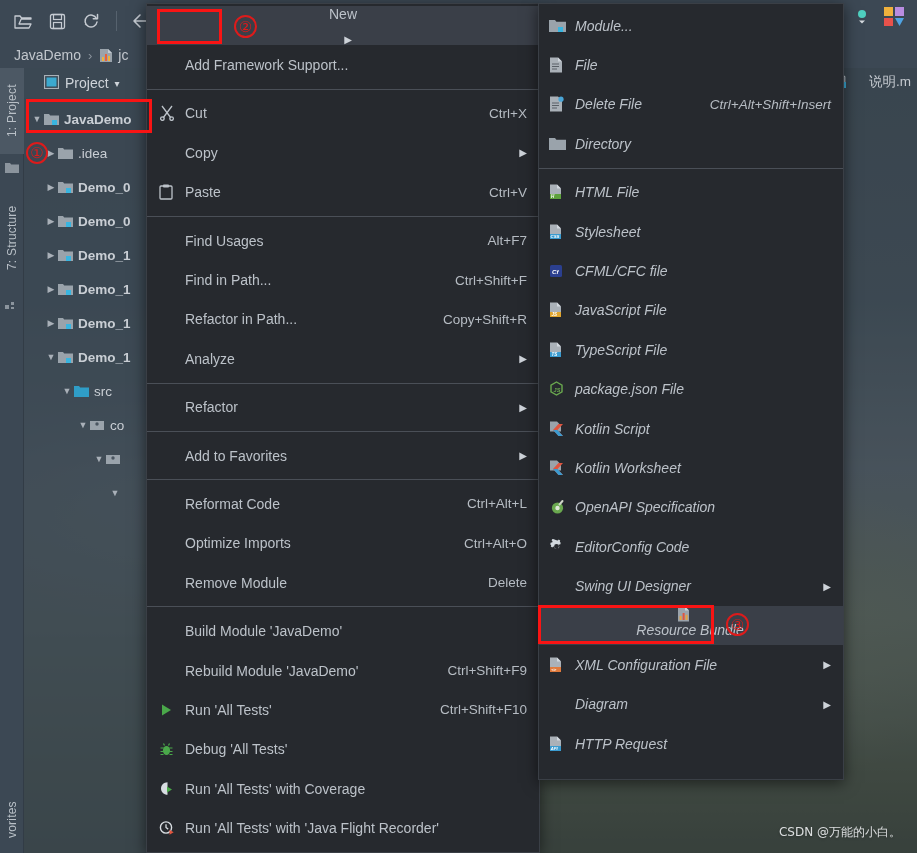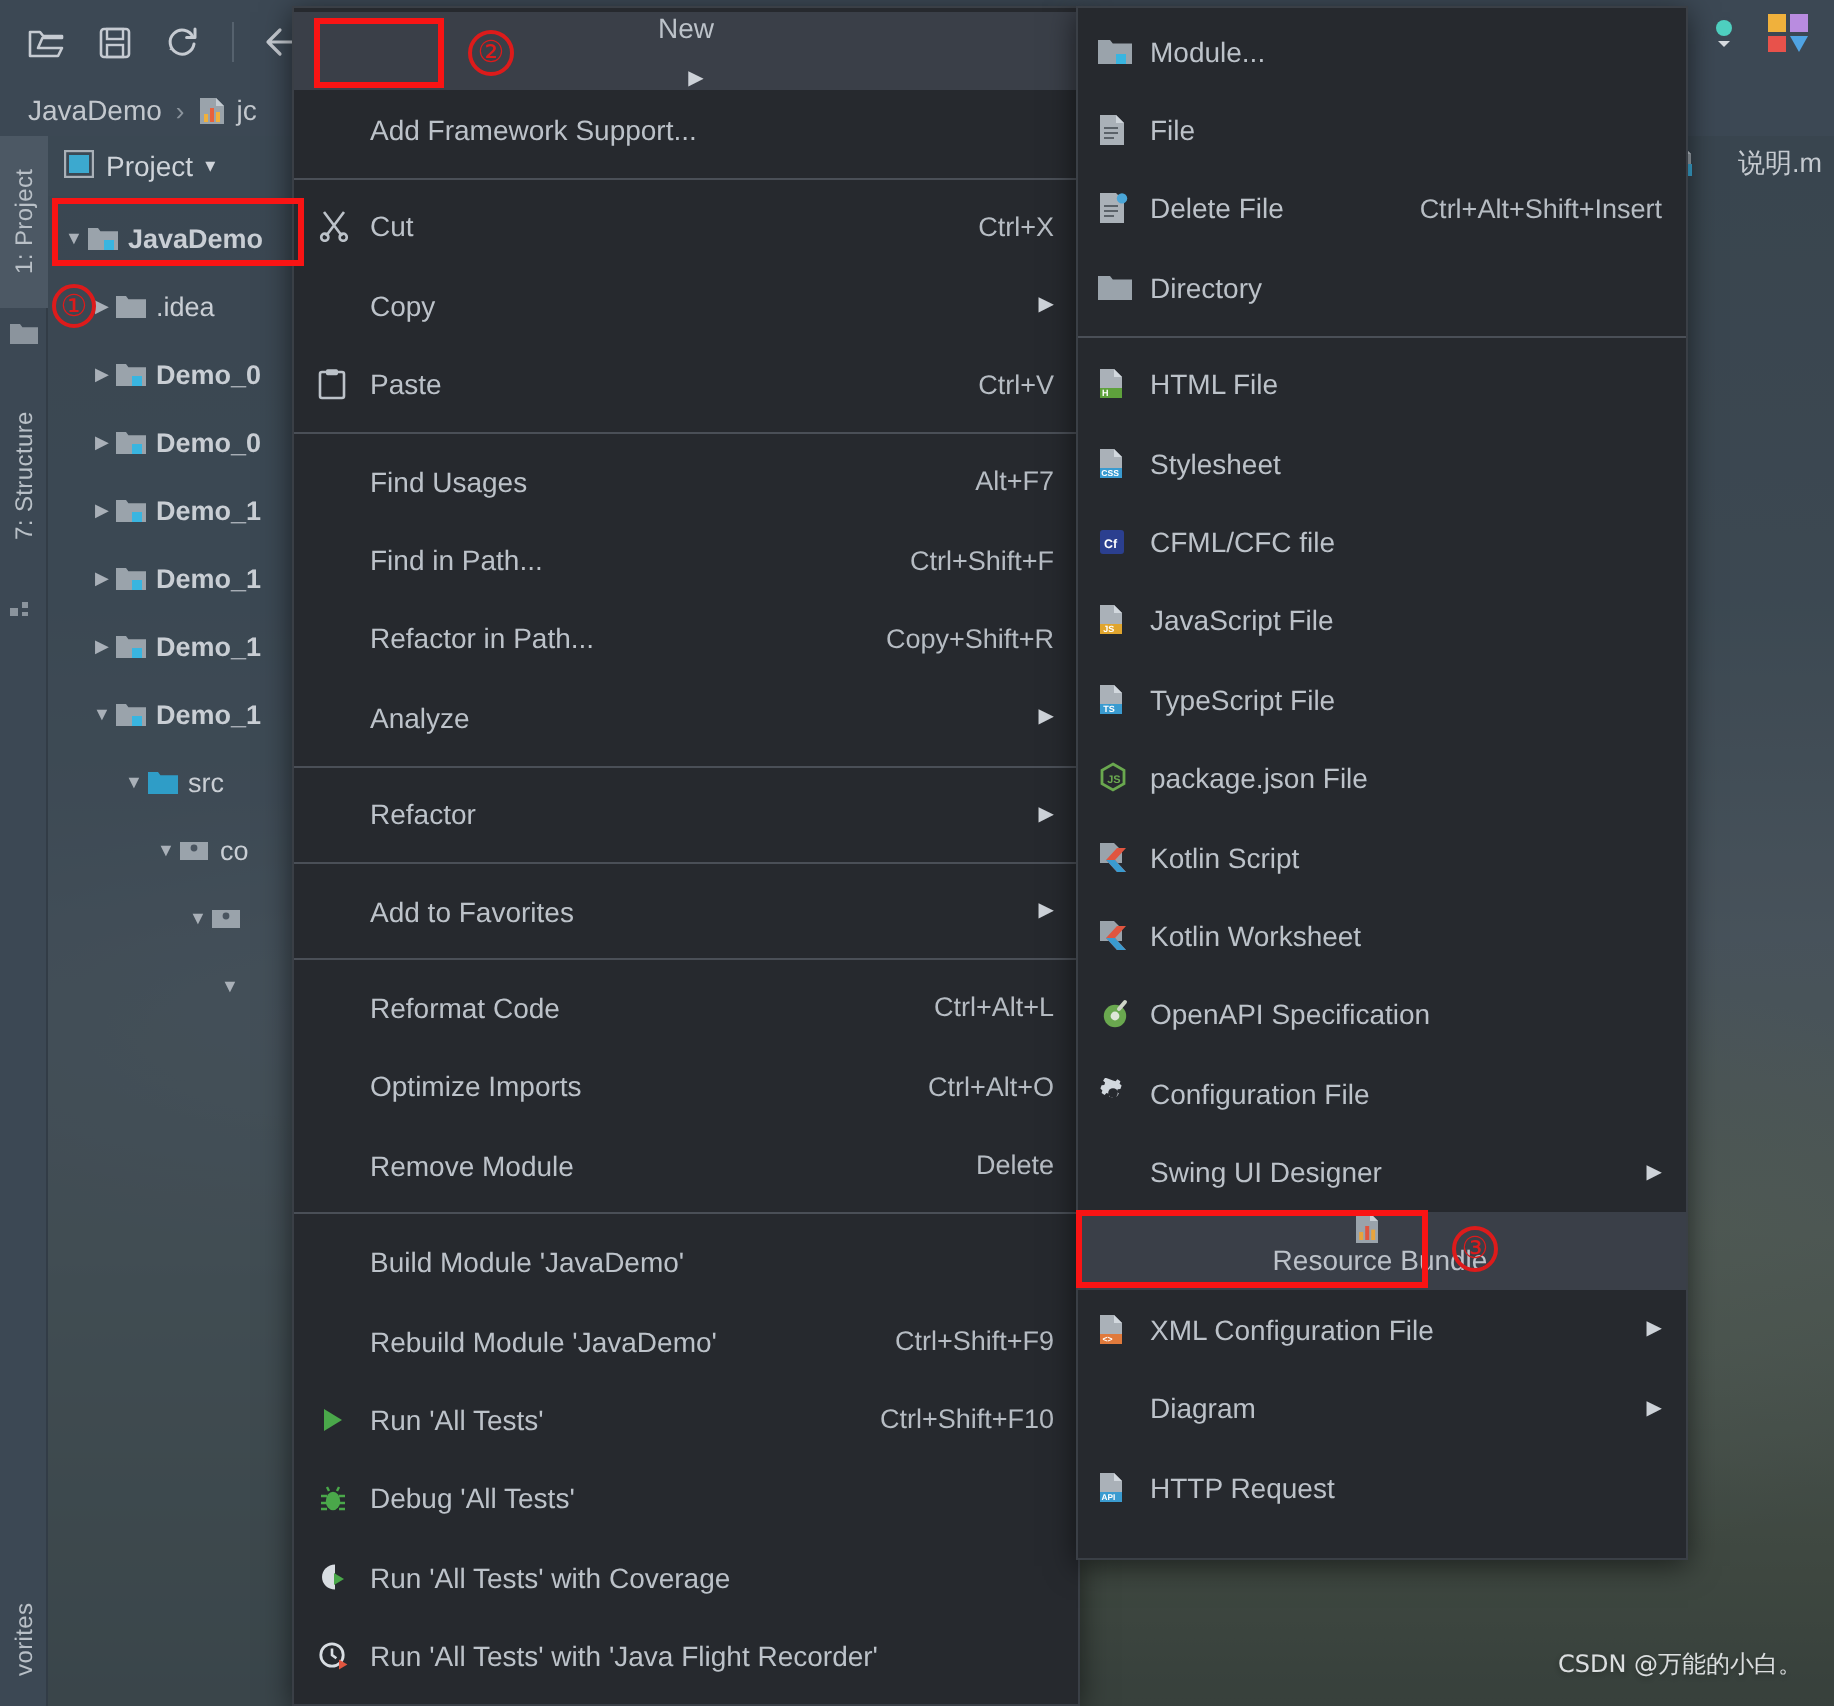--- a/index.html
+++ b/index.html
@@ -63,21 +63,21 @@
     padding:6px 0;
   }
   .vtab.active { background:#4c5864; }
 
   
   .project-panel {
     position:absolute; left:24px; top:68px; width:122px; height:785px;
     background:rgba(60,72,84,.62);
   }
   .project-header {
-    height:30px; display:flex; align-items:center; gap:6px; padding-left:8px;
+    height:30px; display:flex; align-items:center; gap:6px; padding-left:20px;
     font-size:14px; color:#cfd4da; background:rgba(60,72,84,.55);
   }
   .tree { padding-top:4px; font-size:13.5px; color:#c9ced4; }
   .tree-row {
     height:34px; display:flex; align-items:center; white-space:nowrap;
     overflow:hidden; font-weight:bold;
   }
   .tree-row.thin { font-weight:normal; }
   .tw { width:14px; display:inline-flex; justify-content:center; color:#a9b0b8; font-size:9px; }
   .ficon { margin-right:5px; display:inline-flex; }
@@ -115,20 +115,21 @@
 
   
   .submenu {
     position:absolute; left:538px; top:3px; width:306px; height:777px;
     background:#26292e;
     border:1px solid #3a3f46;
     box-shadow:0 3px 14px rgba(0,0,0,.55);
     padding-top:2px;
     font-size:14px; color:#bcc2c9;
     overflow:hidden;
+    font-style:italic;
   }
   .submenu .menu-item { height:39.4px; padding-left:10px; }
 
   
   .redbox { position:absolute; border:3px solid #f91414; pointer-events:none; }
   .circnum {
     position:absolute; border:2px solid #dd1b1b; border-radius:50%;
     color:#dd1b1b; display:flex; align-items:center; justify-content:center;
     font-size:15px; font-family:"Liberation Serif", serif;
   }
@@ -687,21 +688,21 @@
       <span class="mi-label">OpenAPI Specification</span>
     </div>
 
     <div class="menu-item">
       <span class="mi-icon">
         <svg width="15" height="15" viewBox="0 0 15 15">
             <path d="M7.5 1.2l1.3.4.9-1 1.5 1-.4 1.3 1 .9-.6 1.7-1.35.1-.4 1.25 1 .9-1 1.5-1.3-.4-.9 1-1.7-.6-.1-1.35-1.25-.4-.9 1-1.5-1 .4-1.3-1-.9.6-1.7 1.35-.1.4-1.25-1-.9 1-1.5 1.3.4z" fill="#d2d8de"></path>
             <circle cx="7.5" cy="7.5" r="2.4" fill="#26292e"></circle>
           </svg>
       </span>
-      <span class="mi-label">Configuration File</span>
+      <span class="mi-label">EditorConfig Code</span>
     </div>
 
     <div class="menu-item">
       <span class="mi-icon"></span>
       <span class="mi-label">Swing UI Designer</span>
       <span class="mi-arrow">▶</span>
     </div>
 
     <div class="menu-item hl">
       <span class="mi-icon">

